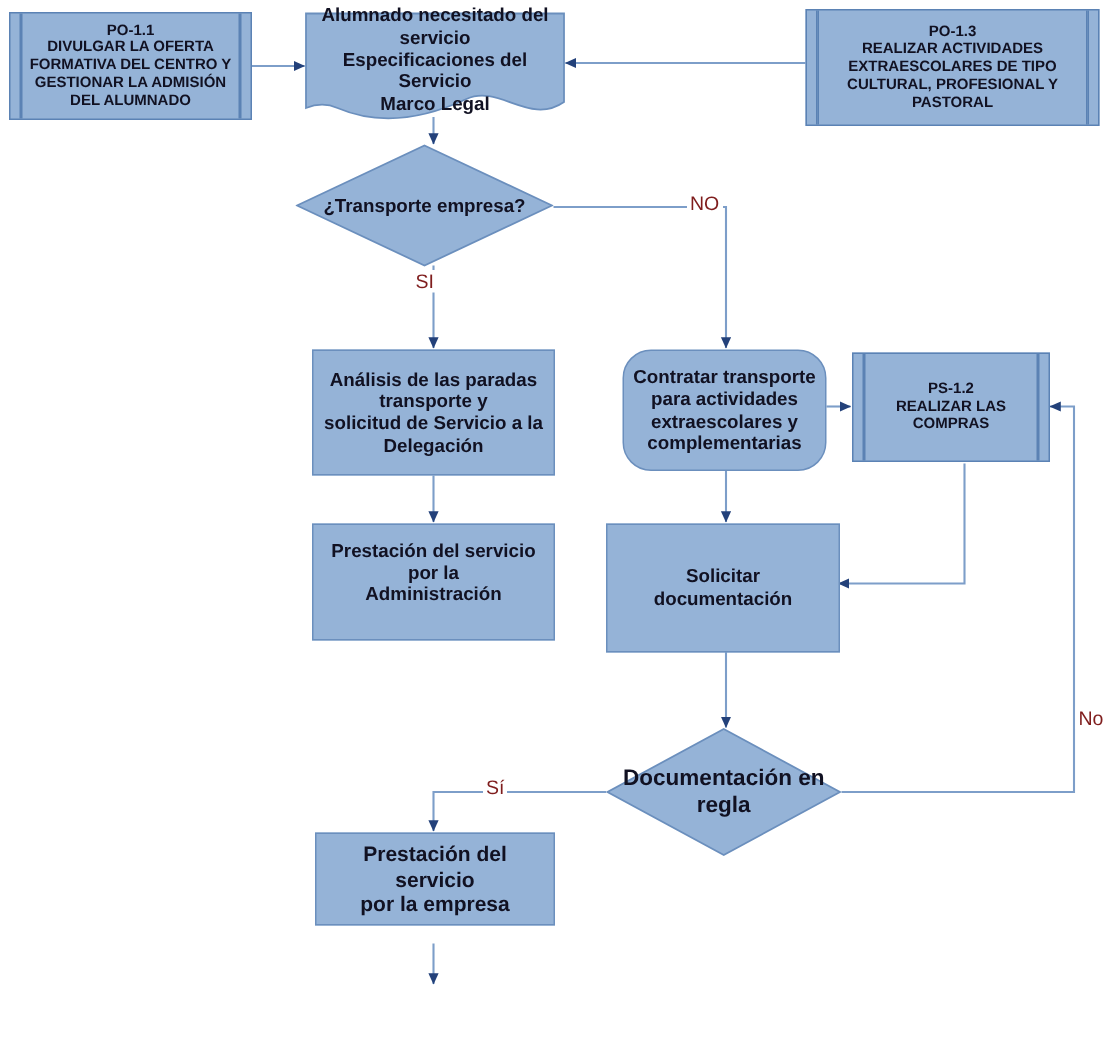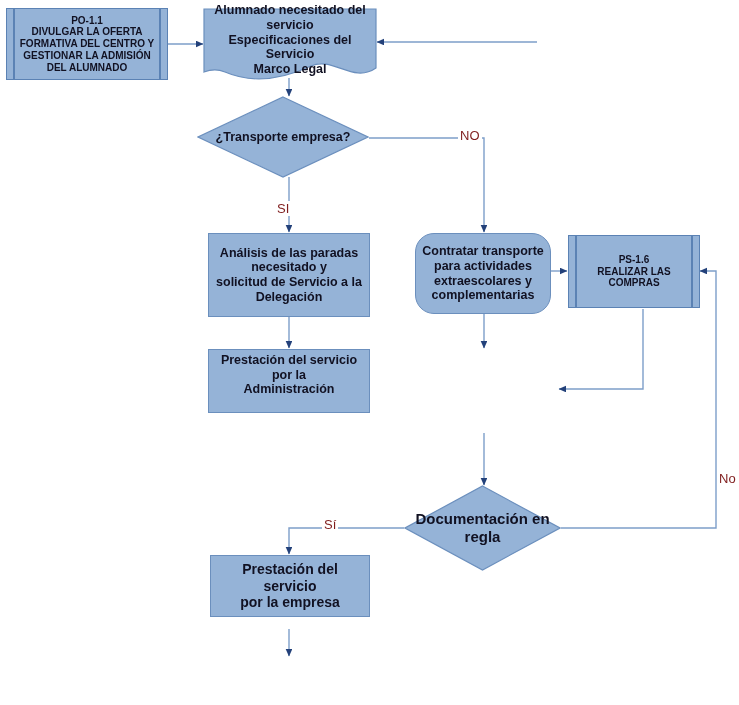--- a/index.html
+++ b/index.html
@@ -149,65 +149,75 @@
 
   <div class="node docshape" style="left:203px; top:8px; width:174px; height:72px;">
     <svg class="shape" viewBox="0 0 174 72" preserveAspectRatio="none">
       <path d="M1,1 L173,1 L173,60 C150,76 130,48 108,58 C80,71 50,76 22,64 C14,60.5 6,62 1,64 Z" fill="#95b3d7" stroke="#6b8fbd" stroke-width="1.2"></path>
     </svg>
     <span class="txt" style="margin-top:-8px;">Alumnado necesitado del servicio
 Especificaciones del Servicio
 Marco Legal</span>
   </div>
 
+  <div class="node predef" style="left:537px; top:6px; width:196px; height:78px;">
+    <span class="txt">PO-1.3
+REALIZAR ACTIVIDADES
+EXTRAESCOLARES DE TIPO
+CULTURAL, PROFESIONAL Y
+PASTORAL</span>
+  </div>
 
   <div class="node diamond" style="left:197px; top:96px; width:172px; height:82px;">
     <svg class="shape" viewBox="0 0 172 82" preserveAspectRatio="none">
       <polygon points="86,1 171,41 86,81 1,41" fill="#95b3d7" stroke="#6b8fbd" stroke-width="1.2"></polygon>
     </svg>
     <span class="txt">¿Transporte empresa?</span>
   </div>
 
   <div class="node proc" style="left:208px; top:233px; width:162px; height:84px;">
     <span class="txt">Análisis de las paradas
-necesitado y
+transporte y
 solicitud de Servicio a la
 Delegación</span>
   </div>
 
   <div class="node proc" style="left:415px; top:233px; width:136px; height:81px;border-radius:19px;">
     <span class="txt">Contratar transporte
 para actividades
 extraescolares y
 complementarias</span>
   </div>
 
   <div class="node predef" style="left:568px; top:235px; width:132px; height:73px;">
-    <span class="txt">PS-1.6
+    <span class="txt">PS-1.2
 REALIZAR LAS
 COMPRAS</span>
   </div>
 
-  <div class="node proc" style="left:208px; top:349px; width:162px; height:64px;">
+  <div class="node proc" style="left:208px; top:349px; width:162px; height:78px;">
     <span class="txt" style="margin-top:-12px;">Prestación del servicio por la
 Administración</span>
   </div>
 
+  <div class="node proc" style="left:404px; top:349px; width:156px; height:86px;">
+    <span class="txt">Solicitar documentación</span>
+  </div>
 
   <div class="node diamond small" style="left:404px; top:485px; width:157px; height:86px;">
     <svg class="shape" viewBox="0 0 157 86" preserveAspectRatio="none">
       <polygon points="78.5,1 156,43 78.5,85 1,43" fill="#95b3d7" stroke="#6b8fbd" stroke-width="1.2"></polygon>
     </svg>
     <span class="txt">Documentación en regla</span>
   </div>
 
   <div class="node proc" style="left:210px; top:555px; width:160px; height:62px; font-size:14px;">
     <span class="txt">Prestación del servicio
 por la empresa</span>
   </div>
 
 
   <div class="edge-label" style="left:458px; top:128px;">NO</div>
-  <div class="edge-label" style="left:275px; top:201px;">SI</div>
+  <div class="edge-label" style="left:275px; top:180px;">SI</div>
   <div class="edge-label" style="left:322px; top:517px;">Sí</div>
   <div class="edge-label" style="left:717px; top:471px;">No</div>
 
 </div>
 
 </body></html>

